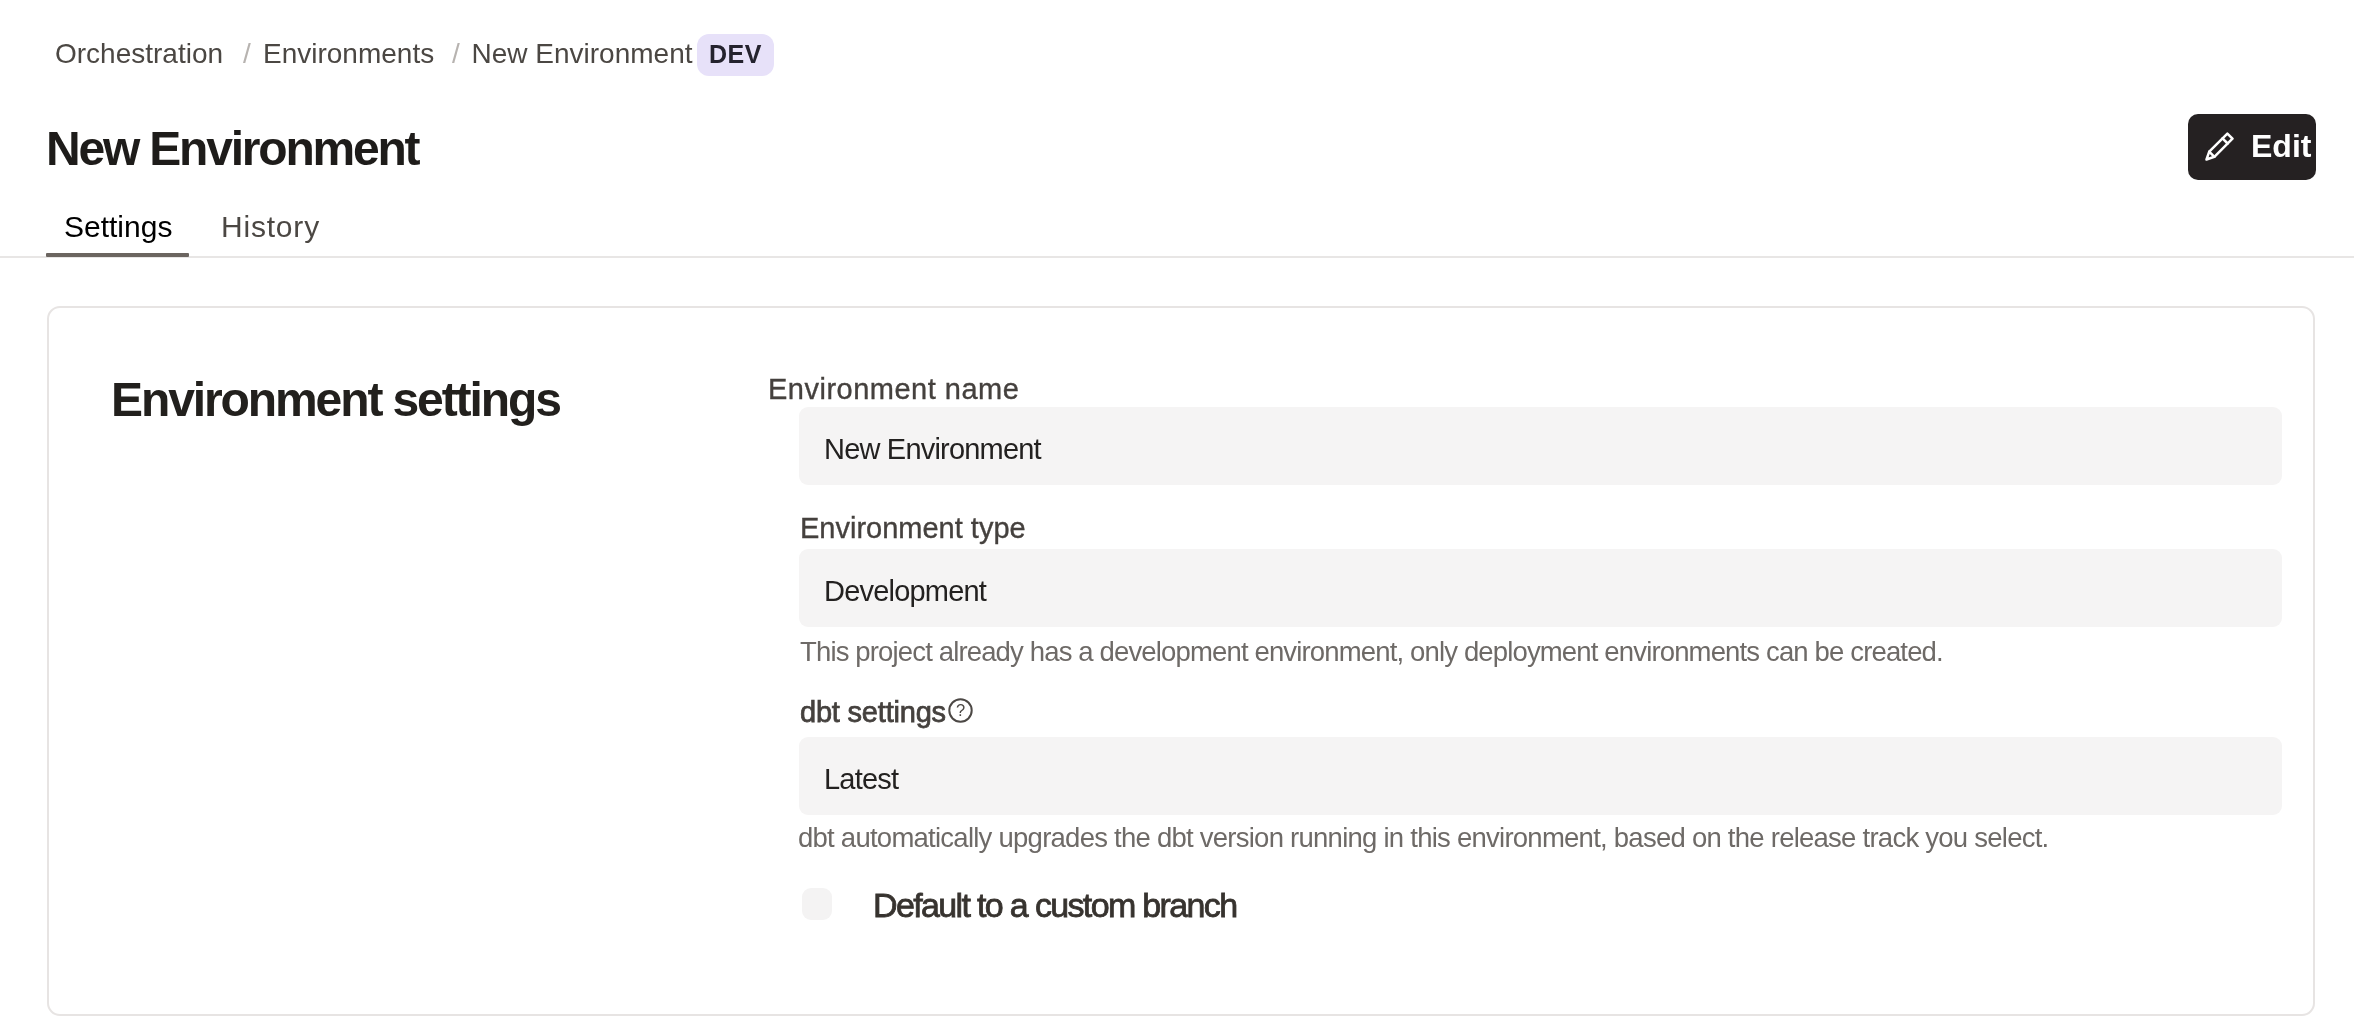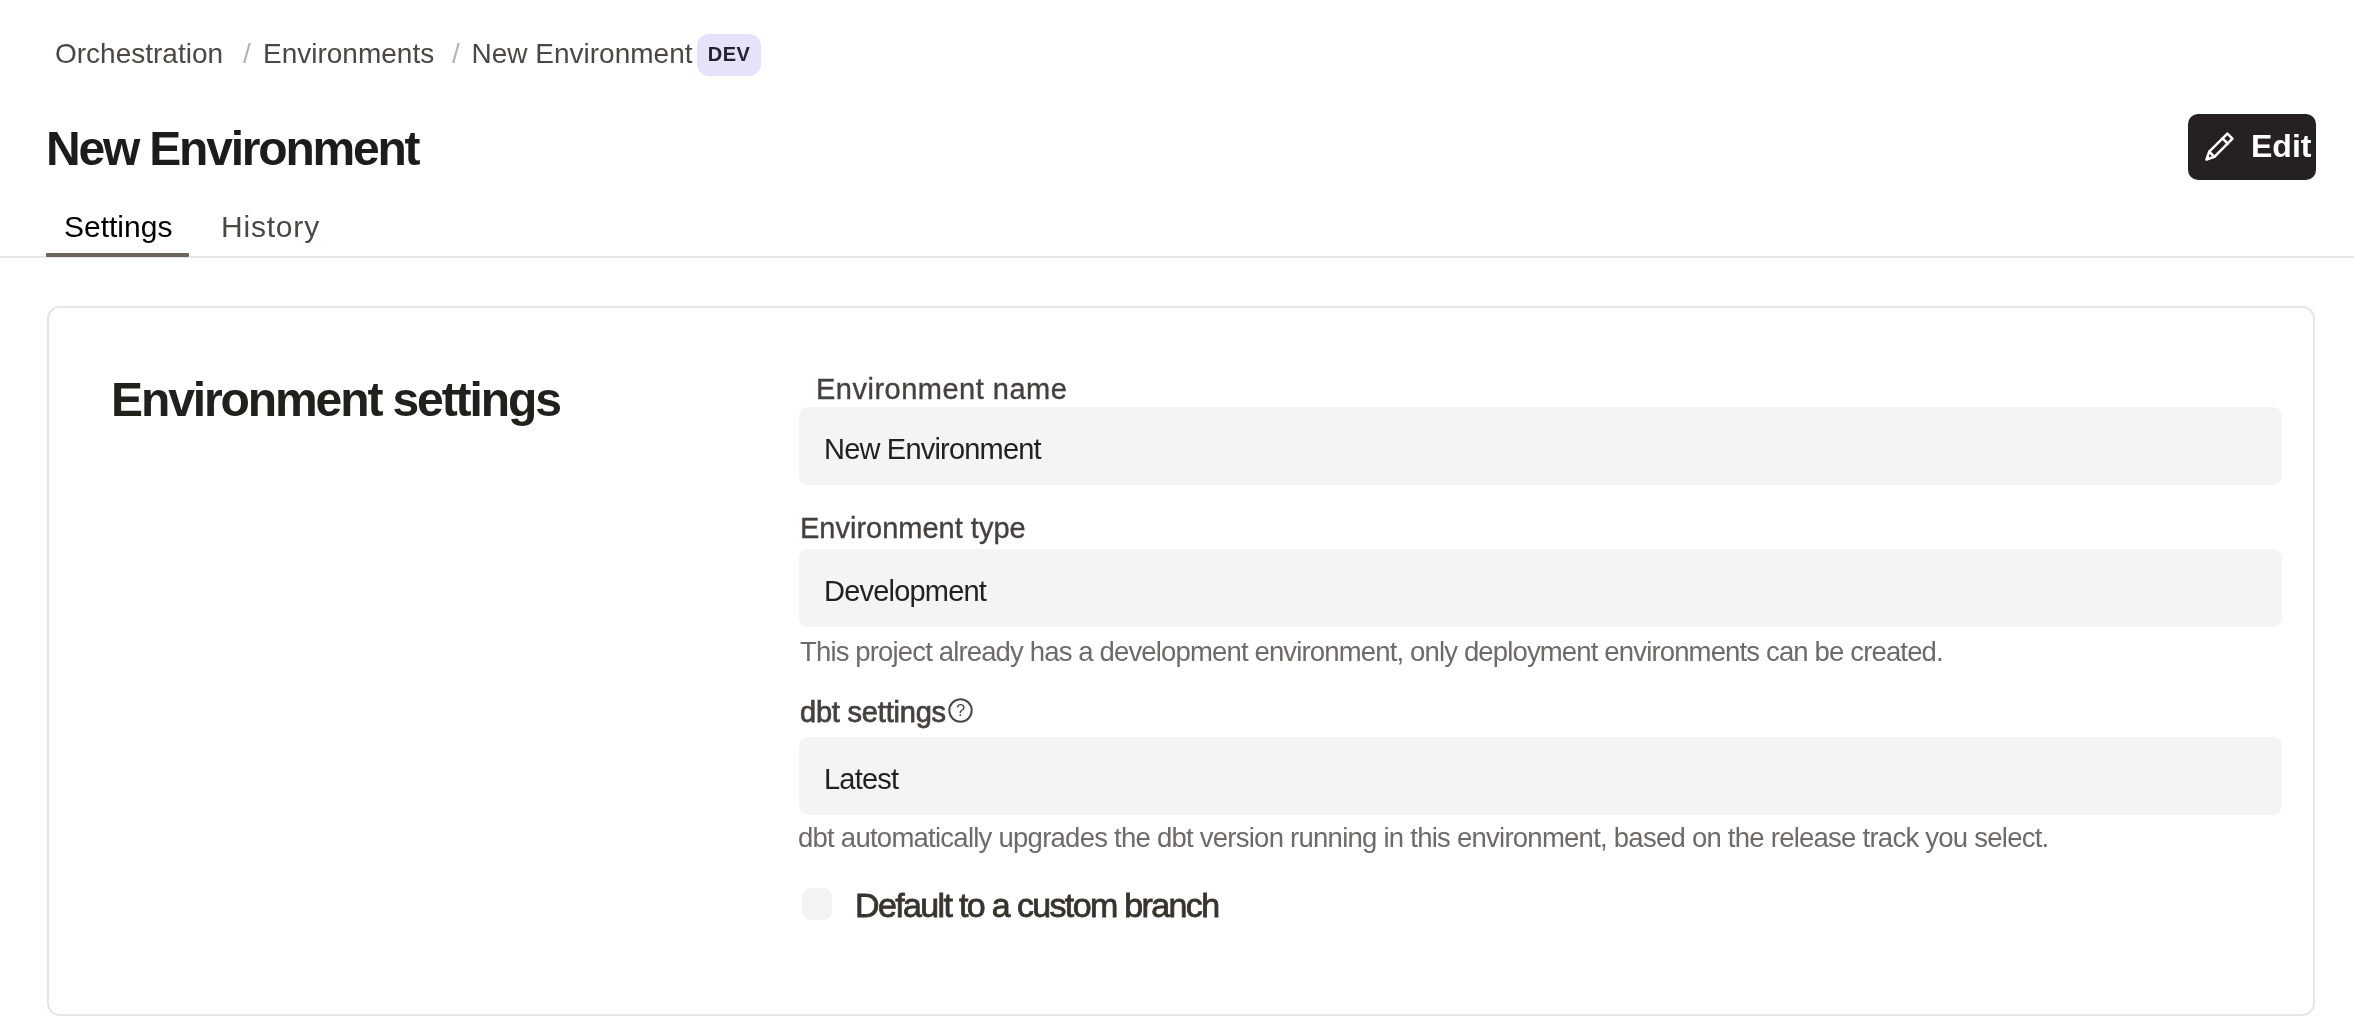--- a/index.html
+++ b/index.html
@@ -8,21 +8,21 @@
   .abs { position:absolute; }
 
   
   .crumb { top:40px; font-size:28px; color:#4b4743; white-space:nowrap; line-height:28px; }
   .csep { top:40px; font-size:28px; color:#b7b3b0; line-height:28px; }
   #cr1 { left:55px; }
   #cs1 { left:243px; }
   #cr2 { left:263px; }
   #cs2 { left:452px; }
   #cr3 { left:471.5px; }
-  #chip { left:697px; top:34px; width:64px; height:42px; background:#e7e1f9; border-radius:12px; color:#24222e; font-size:20px; font-weight:bold; text-align:center; line-height:41px; letter-spacing:0.5px; }
+  #chip { left:697px; top:34px; width:77px; height:42px; background:#e7e1f9; border-radius:12px; color:#24222e; font-size:25px; font-weight:bold; text-align:center; line-height:41px; letter-spacing:0.5px; }
 
   
   #title { left:46px; top:125px; font-size:48px; line-height:48px; font-weight:bold; color:#1e1c1a; letter-spacing:-2.2px; }
 
   
   #editbtn { left:2188px; top:114px; width:128px; height:66px; background:#252122; border-radius:10px; }
   #editbtn svg { position:absolute; left:16px; top:18px; }
   #editbtn span { position:absolute; left:63px; top:16px; font-size:32px; line-height:32px; font-weight:bold; color:#ffffff; }
 
   
@@ -36,32 +36,32 @@
 
   #sechead { left:111px; top:376px; font-size:48px; line-height:48px; font-weight:bold; color:#22201d; letter-spacing:-2.1px; }
 
   .label { font-size:29px; line-height:29px; color:#45413e; -webkit-text-stroke:0.35px #45413e; }
   .semib { -webkit-text-stroke:0.75px #45413e; letter-spacing:-0.2px; }
   
   .input { left:799px; width:1483px; height:78px; background:#f5f4f4; border-radius:9px; }
   .input span { position:absolute; left:25px; top:28px; font-size:29px; line-height:29px; color:#232120; letter-spacing:-0.8px; }
   .desc { left:798px; font-size:27.5px; line-height:28px; color:#6e6a67; letter-spacing:-0.75px; }
 
-  #lbl1 { left:816px; top:375px; letter-spacing:0.5px; }
+  #lbl1 { left:768px; top:375px; letter-spacing:0.5px; }
   #inp1 { top:407px; }
   #lbl2 { left:800px; top:514px; }
   #inp2 { top:549px; }
   #desc1 { left:800px; top:638px; letter-spacing:-0.85px; }
   #lbl3 { left:800px; top:698px; }
   #qicon { left:948px; top:698px; }
   #inp3 { top:737px; }
   #desc2 { top:824px; }
 
   #cbx { left:802px; top:888px; width:30px; height:32px; background:#f4f3f3; border-radius:9px; }
-  #cbxlbl { left:855px; top:888px; font-size:34px; line-height:34px; color:#37332f; -webkit-text-stroke:0.8px #37332f; letter-spacing:-1.65px; }
+  #cbxlbl { left:873px; top:888px; font-size:34px; line-height:34px; color:#37332f; -webkit-text-stroke:0.8px #37332f; letter-spacing:-1.65px; }
 </style>
 </head>
 <body>
 <div id="page">
   <div id="cr1" class="abs crumb">Orchestration</div>
   <div id="cs1" class="abs csep">/</div>
   <div id="cr2" class="abs crumb">Environments</div>
   <div id="cs2" class="abs csep">/</div>
   <div id="cr3" class="abs crumb">New Environment</div>
   <div id="chip" class="abs">DEV</div>

